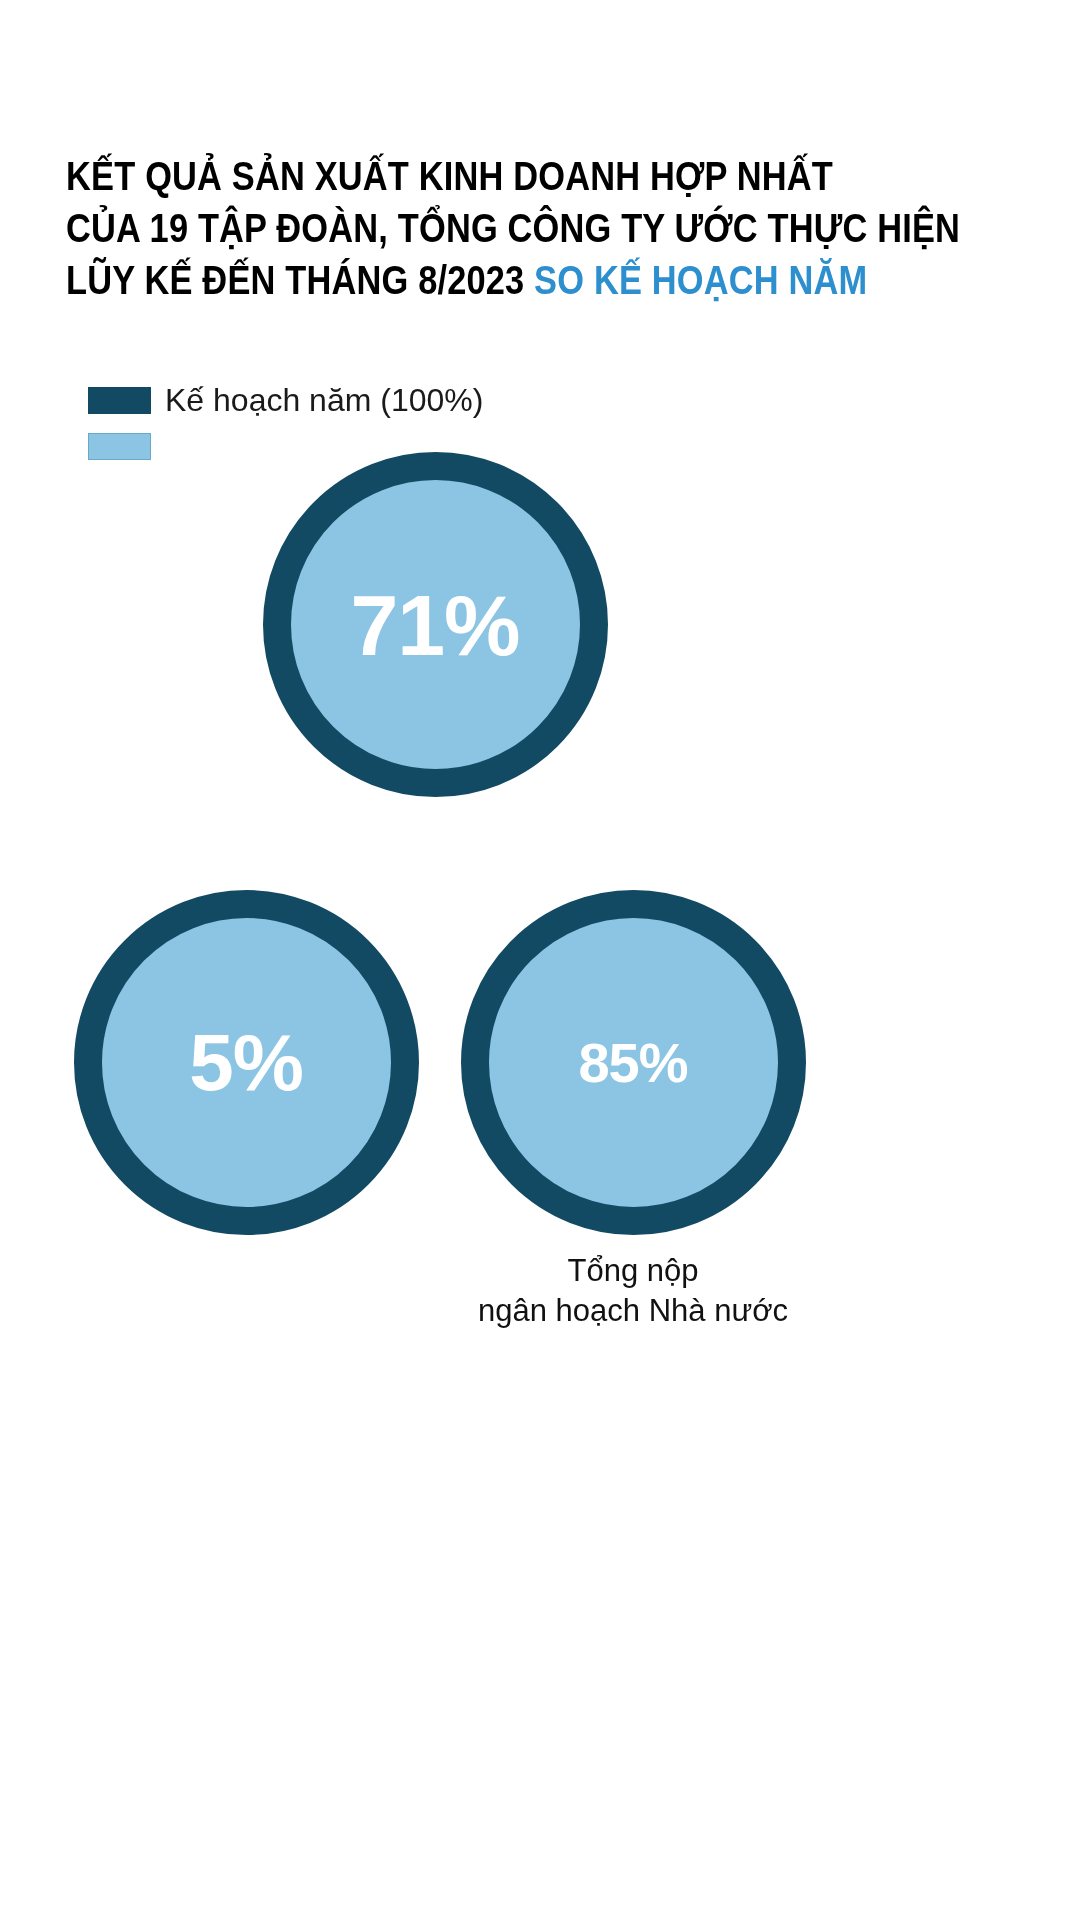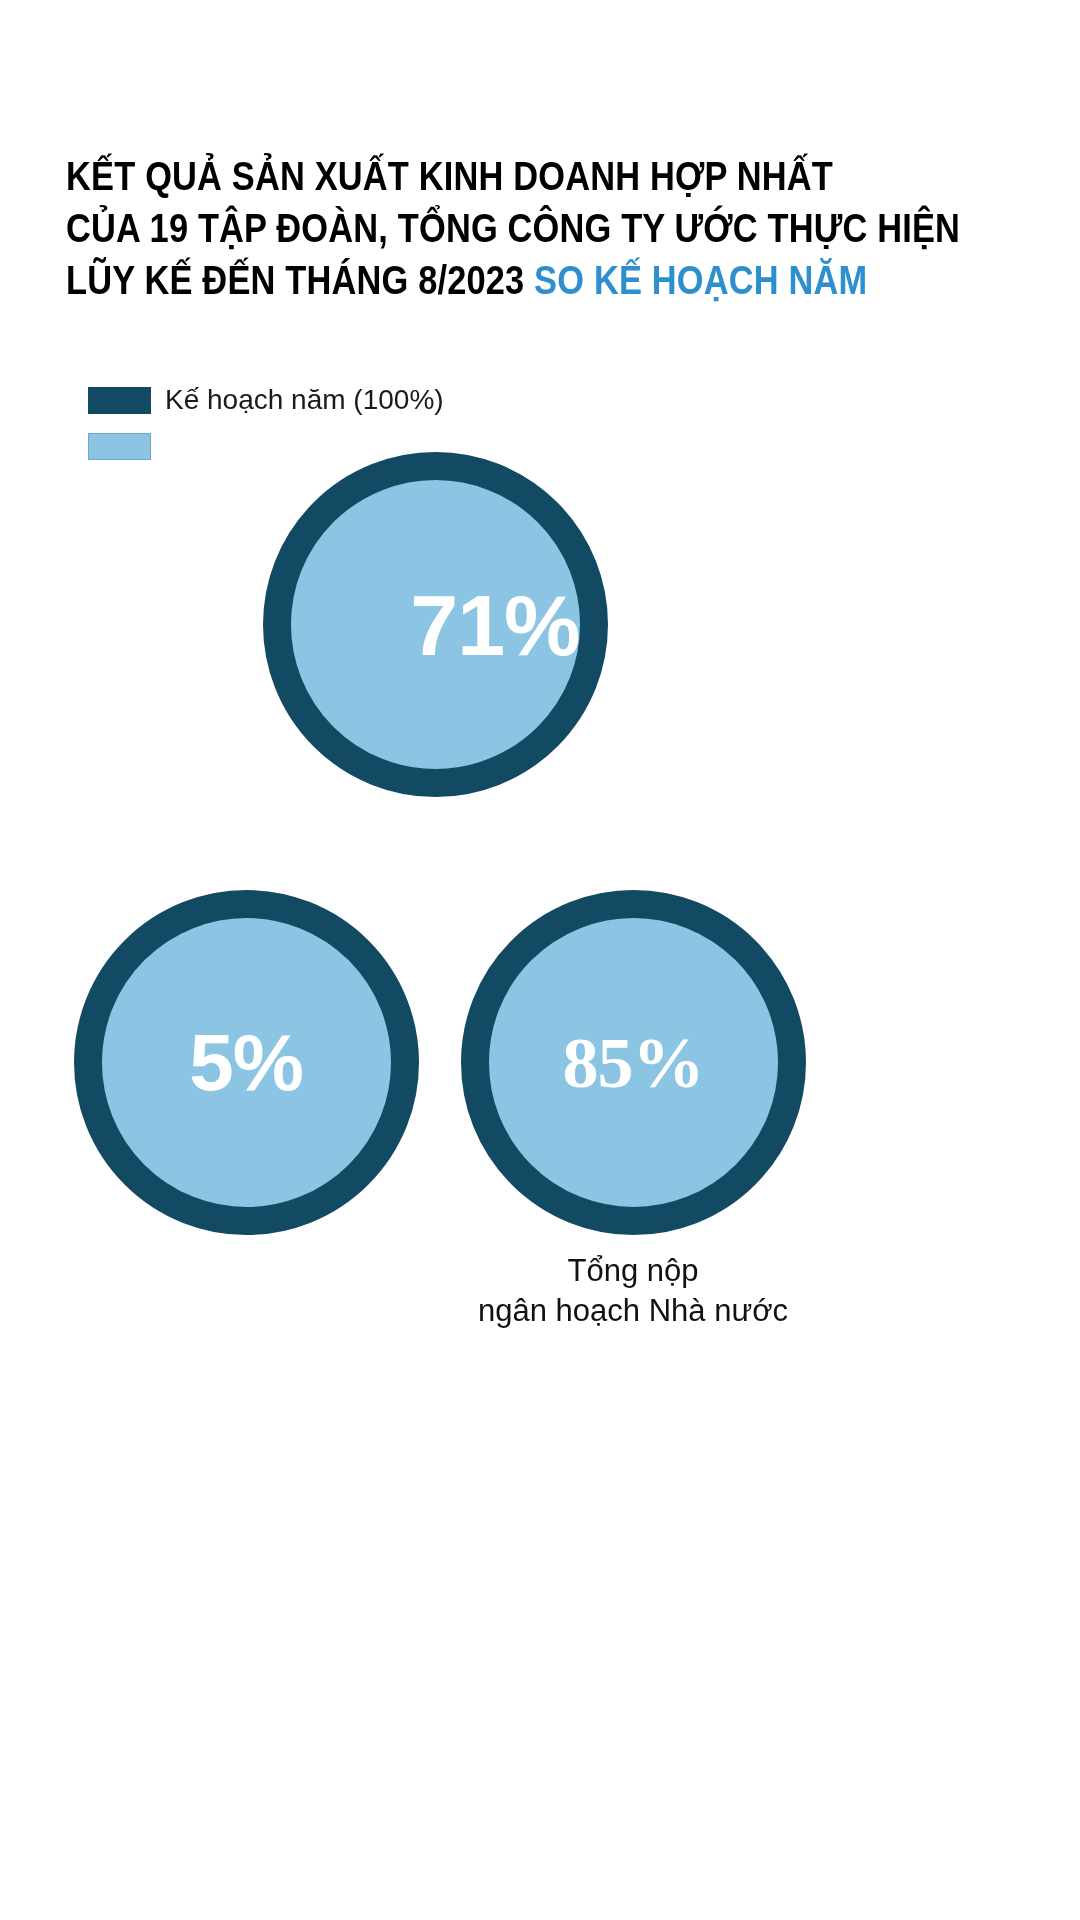--- a/index.html
+++ b/index.html
@@ -54,21 +54,21 @@
   }
   .legend-swatch {
     width: 63px;
     height: 27px;
     flex: 0 0 auto;
     margin-right: 14px;
   }
   .legend-swatch.dark { background: #134a63; }
   .legend-swatch.light { background: #8cc5e3; border: 1px solid #6aa9c9; box-sizing: border-box; }
   .legend-label {
-    font-size: 28px;
+    font-size: 32px;
     color: #1a1a1a;
     line-height: 32px;
     white-space: nowrap;
   }
 
   
   .circle-wrap {
     position: absolute;
   }
   .circle {
@@ -93,21 +93,20 @@
     margin-top: 16px;
     white-space: pre-line;
   }
 
   
   #circle-revenue-wrap { left: 240px; top: 452px; width: 390px; }
   #circle-revenue {
     width: 345px; height: 345px;
     border: 28px solid #134a63;
     margin: 0 auto;
-    justify-content: flex-end;
   }
   #circle-revenue .pct { font-size: 86px; }
   #circle-revenue-label { width: 390px; }
 
   
   #circle-profit-wrap { left: 68px; top: 890px; width: 356px; }
   #circle-profit {
     width: 345px; height: 345px;
     border: 28px solid #134a63;
     margin: 0 auto;
@@ -115,21 +114,21 @@
   #circle-profit .pct { font-size: 80px; }
   #circle-profit-label { width: 356px; }
 
   
   #circle-budget-wrap { left: 455px; top: 890px; width: 356px; }
   #circle-budget {
     width: 345px; height: 345px;
     border: 28px solid #134a63;
     margin: 0 auto;
   }
-  #circle-budget .pct { font-size: 72px; font-family: Liberation Serif, serif; }
+  #circle-budget .pct { font-size: 56px; }
   #circle-budget-label { width: 356px; }
 </style>
 </head>
 <body>
 
 <div class="title-block">
   <span class="title-line">KẾT QUẢ SẢN XUẤT KINH DOANH HỢP NHẤT</span>
   <span class="title-line">CỦA 19 TẬP ĐOÀN, TỔNG CÔNG TY ƯỚC THỰC HIỆN</span>
   <span class="title-line"><span>LŨY KẾ ĐẾN THÁNG 8/2023 </span><span class="accent">SO KẾ HOẠCH NĂM</span></span>
 </div>

